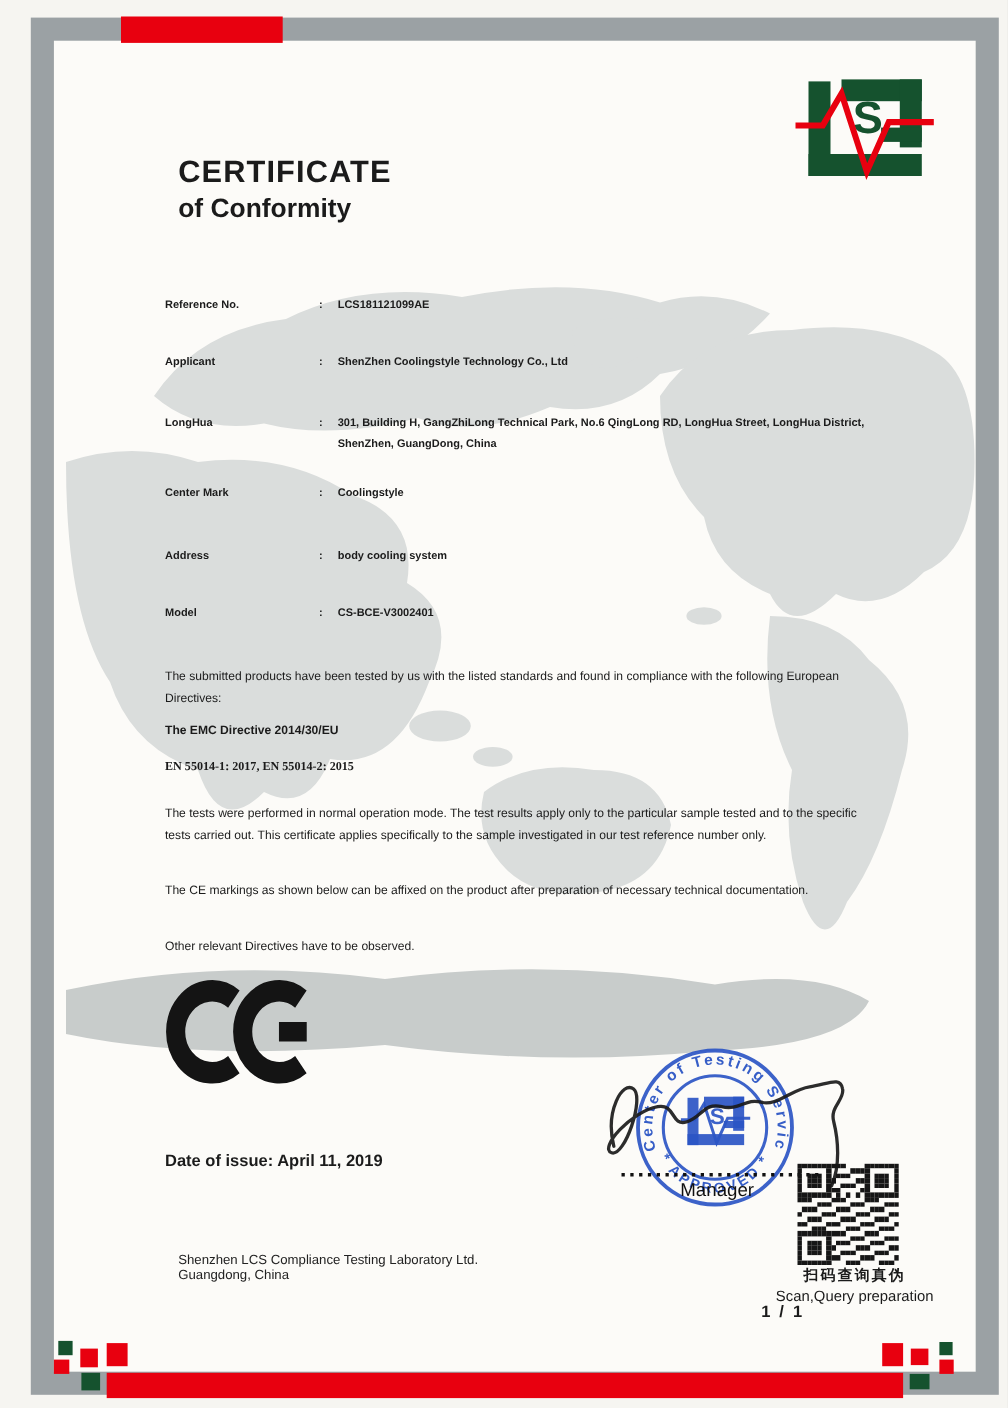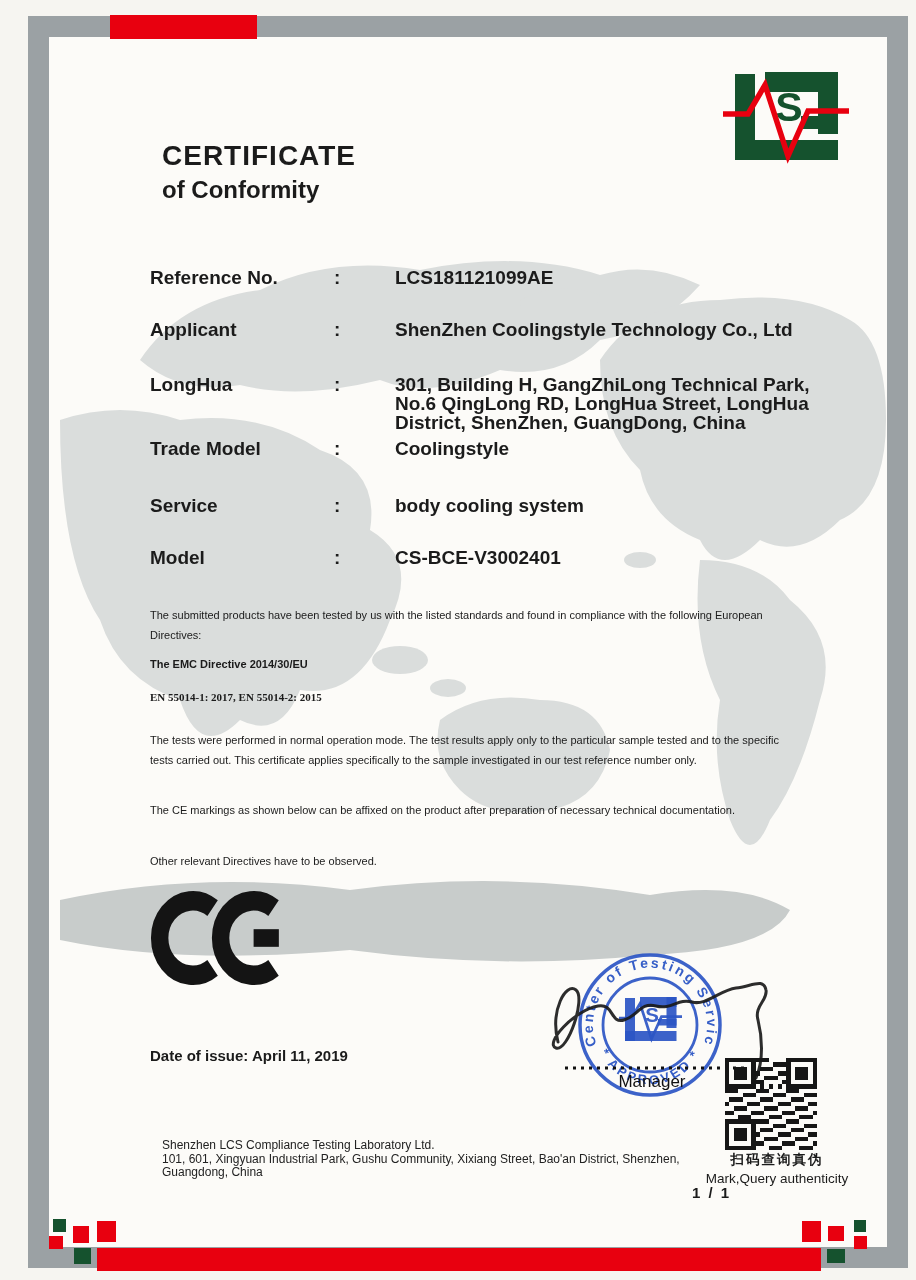--- a/index.html
+++ b/index.html
@@ -9,21 +9,21 @@
   .map{position:absolute;left:0;top:0;z-index:1;}
   .frame{position:absolute;left:28px;top:16px;width:880px;height:1252px;
          border:21px solid #9ba1a4;box-sizing:border-box;z-index:2;}
   .accent{position:absolute;z-index:3;}
   .red{background:#e8000f;}
   .green{background:#15522e;}
   .content{position:absolute;z-index:4;}
   .title-main{font-size:28px;font-weight:bold;letter-spacing:1px;line-height:1;}
   .title-sub{font-size:24px;font-weight:bold;margin-top:6px;}
   .frow{position:absolute;left:150px;display:flex;width:665px;font-weight:bold;
-        font-size:19px;line-height:19px;z-index:4;gap:44px;}
+        font-size:10px;line-height:19px;z-index:4;}
   .frow .lab{flex:0 0 140px;}
   .frow .sep{flex:0 0 17px;}
   .frow .val{flex:1;max-width:485px;}
   .para{position:absolute;left:150px;font-size:11px;line-height:19.5px;z-index:4;}
   .bold{font-weight:bold;}
   .footer{position:absolute;left:162px;top:1139px;font-size:12px;line-height:13.5px;z-index:4;color:#222;}
   .footer .col1{display:inline-block;width:153px;}
   .stamp{position:absolute;left:540px;top:940px;z-index:5;}
   .qr{position:absolute;left:725px;top:1058px;width:92px;height:92px;z-index:6;
       display:grid;grid-template-rows:repeat(21,1fr);grid-template-columns:repeat(21,1fr);}
@@ -97,26 +97,26 @@
     <span class="lab">Applicant</span>
     <span class="sep">:</span>
     <span class="val">ShenZhen Coolingstyle Technology Co., Ltd</span>
   </div>
   <div class="frow" style="top:375px;">
     <span class="lab">LongHua</span>
     <span class="sep">:</span>
     <span class="val">301, Building H, GangZhiLong Technical Park, No.6 QingLong RD, LongHua Street, LongHua District, ShenZhen, GuangDong, China</span>
   </div>
   <div class="frow" style="top:439px;">
-    <span class="lab">Trade Model</span>
+    <span class="lab">Center Mark</span>
     <span class="sep">:</span>
     <span class="val">Coolingstyle</span>
   </div>
   <div class="frow" style="top:496px;">
-    <span class="lab">Service</span>
+    <span class="lab">Address</span>
     <span class="sep">:</span>
     <span class="val">body cooling system</span>
   </div>
   <div class="frow" style="top:548px;">
     <span class="lab">Model</span>
     <span class="sep">:</span>
     <span class="val">CS-BCE-V3002401</span>
   </div>
 
   <div class="para" style="top:606px;width:648px;">The submitted products have been tested by us with the listed standards and found in compliance with the following European Directives:</div>
@@ -390,24 +390,23 @@
       <div style="grid-area: 21 / 7;"></div>
       <div style="grid-area: 21 / 11;"></div>
       <div style="grid-area: 21 / 12;"></div>
       <div style="grid-area: 21 / 13;"></div>
       <div style="grid-area: 21 / 18;"></div>
       <div style="grid-area: 21 / 19;"></div>
       <div style="grid-area: 21 / 20;"></div>
     </div>
   <div class="qr-captions">
     <div class="qr-zh">扫码查询真伪</div>
-    <div class="qr-en">Mark,Query authenticity</div>
+    <div class="qr-en">Scan,Query preparation</div>
   </div>
 
   <div class="pagenum">1 / 1</div>
 
   <div class="footer">
     <div>Shenzhen LCS Compliance Testing Laboratory Ltd.</div>
-    <div>101, 601, Xingyuan Industrial Park, Gushu Community, Xixiang Street, Bao'an District, Shenzhen,</div>
     <div>Guangdong, China</div>
   </div>
 
 </div>
 
 </body></html>

